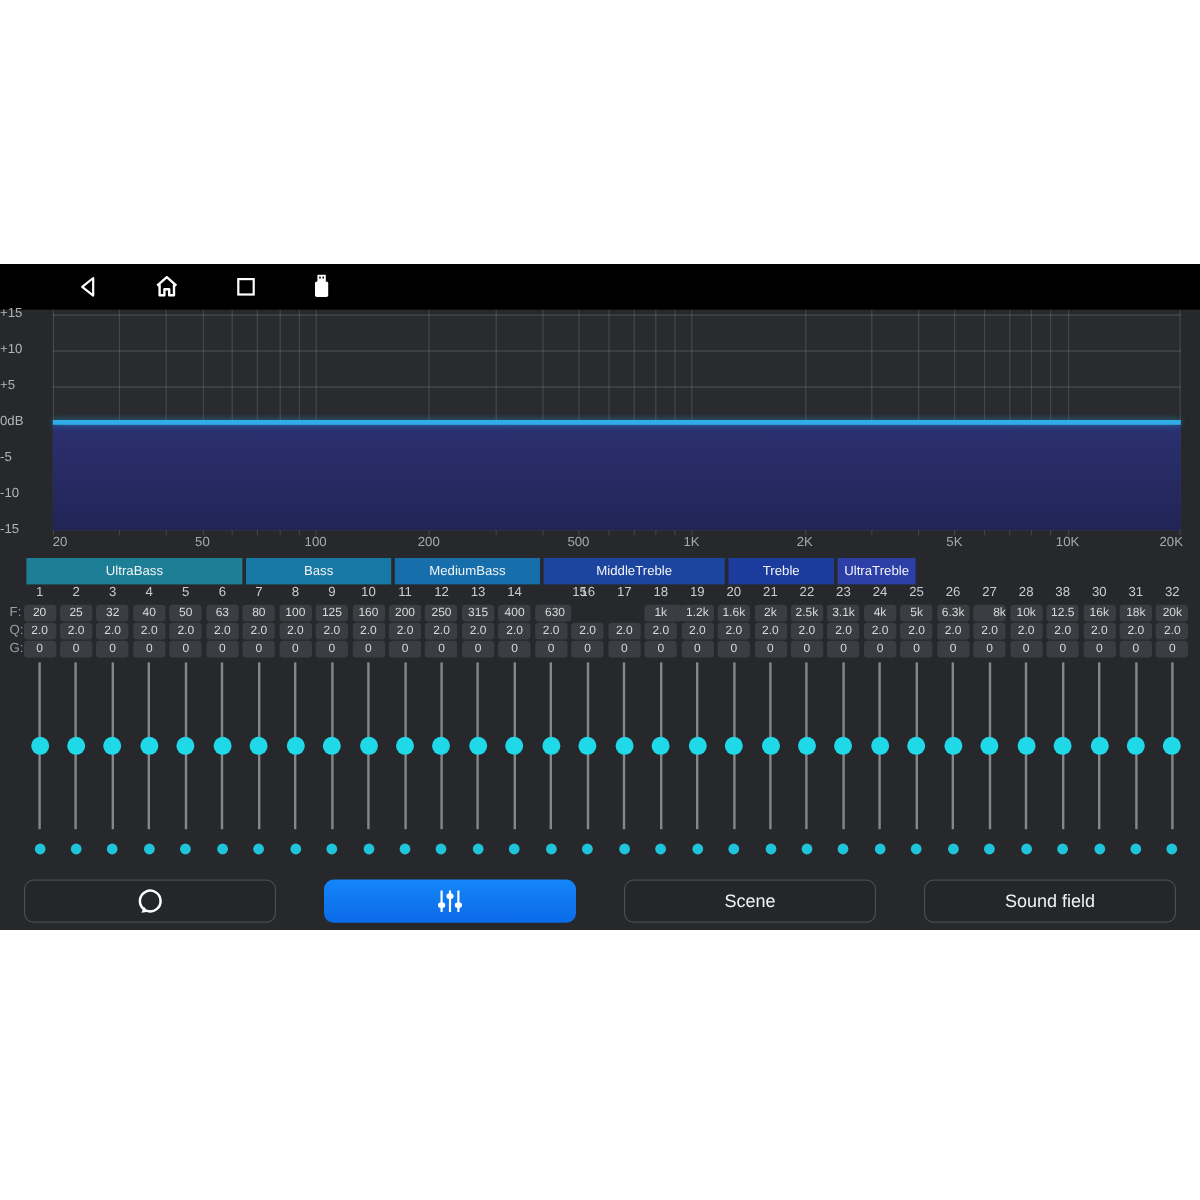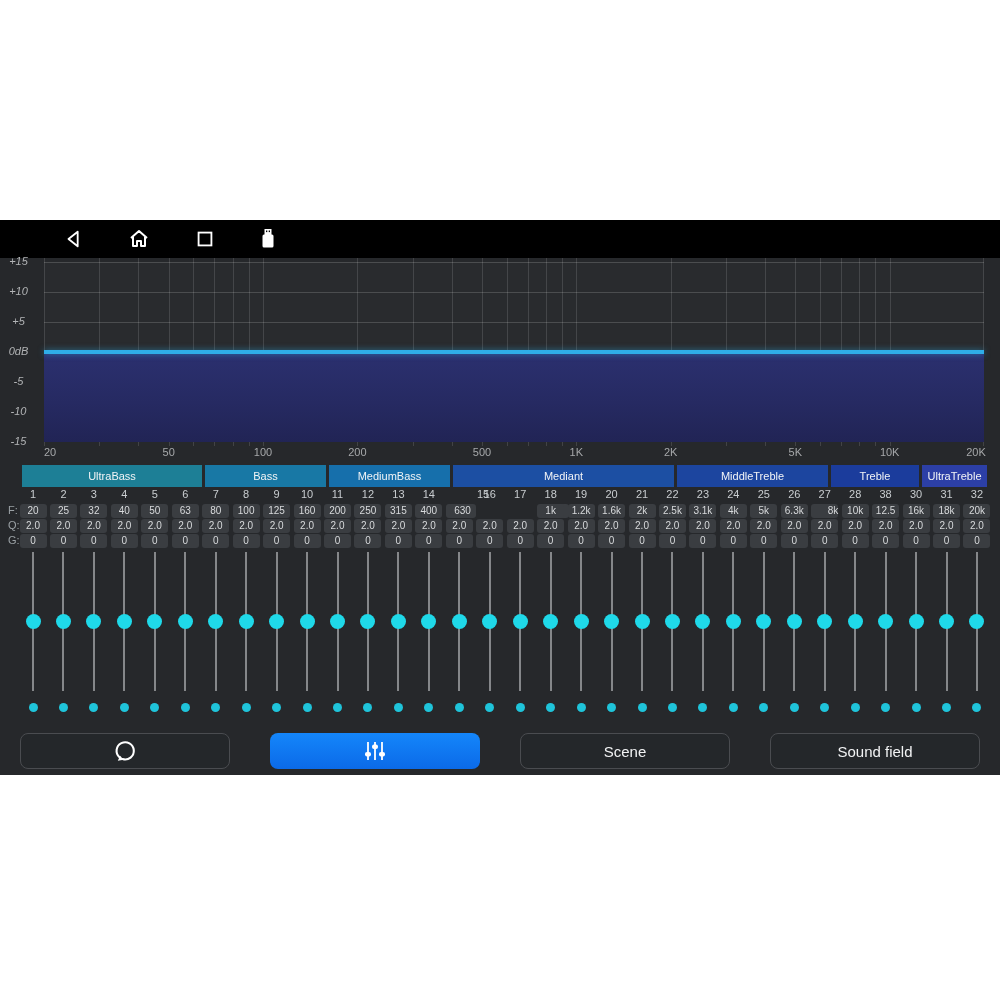--- a/index.html
+++ b/index.html
@@ -17,21 +17,21 @@
   .st-time{color:#fff;font-size:17px;font-weight:bold;letter-spacing:.5px;}
 
   
   .graph{position:absolute;top:38px;left:0;width:1000px;height:207px;}
   .plot{position:absolute;left:44px;top:4px;width:940px;height:180px;background:#292b2e;}
   .fill{position:absolute;left:0;top:92px;width:940px;height:88px;background:linear-gradient(180deg,#2b306f 0%,#262a62 55%,#212455 100%);}
   .hline{position:absolute;left:0;width:940px;height:1px;background:rgba(255,255,255,0.16);}
   .vline{position:absolute;top:-4px;width:1px;height:188px;background:rgba(255,255,255,0.13);}
   .zero-line{position:absolute;left:0;top:88px;width:940px;height:4px;background:#2fade8;box-shadow:0 0 6px rgba(47,173,232,.55);}
   .db-labels{position:absolute;left:0;top:4px;width:40px;height:180px;}
-  .db-label{position:absolute;right:3px;width:37px;height:13px;line-height:13px;text-align:center;font-size:11px;color:#b2b4b6;font-style:italic;}
+  .db-label{position:absolute;right:3px;width:37px;height:13px;line-height:13px;text-align:left;font-size:11px;color:#b2b4b6;}
   .freq-labels{position:absolute;left:44px;top:188px;width:940px;height:16px;}
   .freq-label{position:absolute;top:0;transform:translateX(-50%);font-size:11px;color:#a6a8aa;white-space:nowrap;}
 
   
   .band-groups{position:absolute;top:245px;left:22px;height:22px;display:flex;gap:3px;}
   .group{height:22px;display:flex;align-items:center;justify-content:center;color:#f2f4f6;font-size:11px;cursor:default;}
 
   
   .band-table{position:absolute;top:267px;left:0;width:1000px;height:84px;}
   .rowlabel{position:absolute;left:8px;font-size:11px;color:#9aa0a4;height:13px;line-height:13px;}
@@ -140,21 +140,20 @@
         <div class="freq-label" style="left: 751.355px;">5K</div>
         <div class="freq-label" style="left: 845.677px;">10K</div>
         <div class="freq-label" style="left: 932px;">20K</div>
       </div>
   </div>
 
   <div class="band-groups" id="bandGroups">
       <div class="group" style="width: 180px; background: rgb(29, 127, 150);">UltraBass</div>
       <div class="group" style="width: 121px; background: rgb(24, 120, 165);">Bass</div>
       <div class="group" style="width: 121px; background: rgb(22, 111, 171);">MediumBass</div>
-      <div class="group" style="width: 221px; background: rgb(28, 79, 163);">Mediant</div>
       <div class="group" style="width: 151px; background: rgb(28, 69, 159);">MiddleTreble</div>
       <div class="group" style="width: 88px; background: rgb(27, 60, 156);">Treble</div>
       <div class="group" style="width: 65px; background: rgb(44, 63, 166);">UltraTreble</div>
     </div>
 
   <div class="band-table" id="bandTable">
     <div class="rowlabel" style="top:17px">F:</div>
     <div class="rowlabel" style="top:32px">Q:</div>
     <div class="rowlabel" style="top:47px">G:</div>
   <div class="bnum" style="left: 18px;">1</div>

